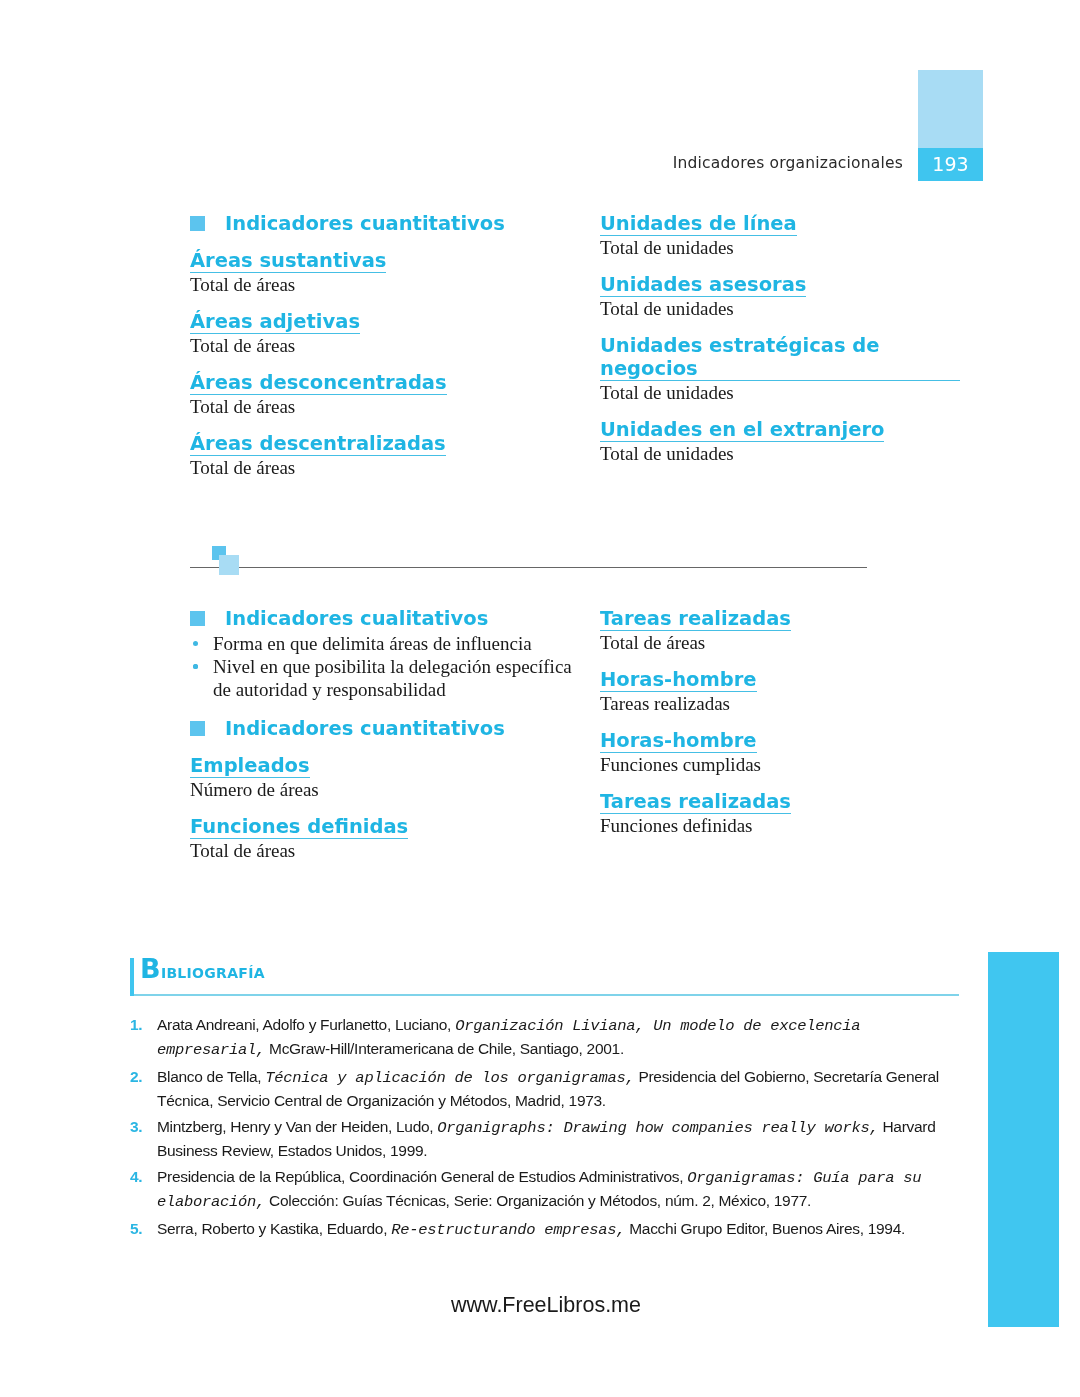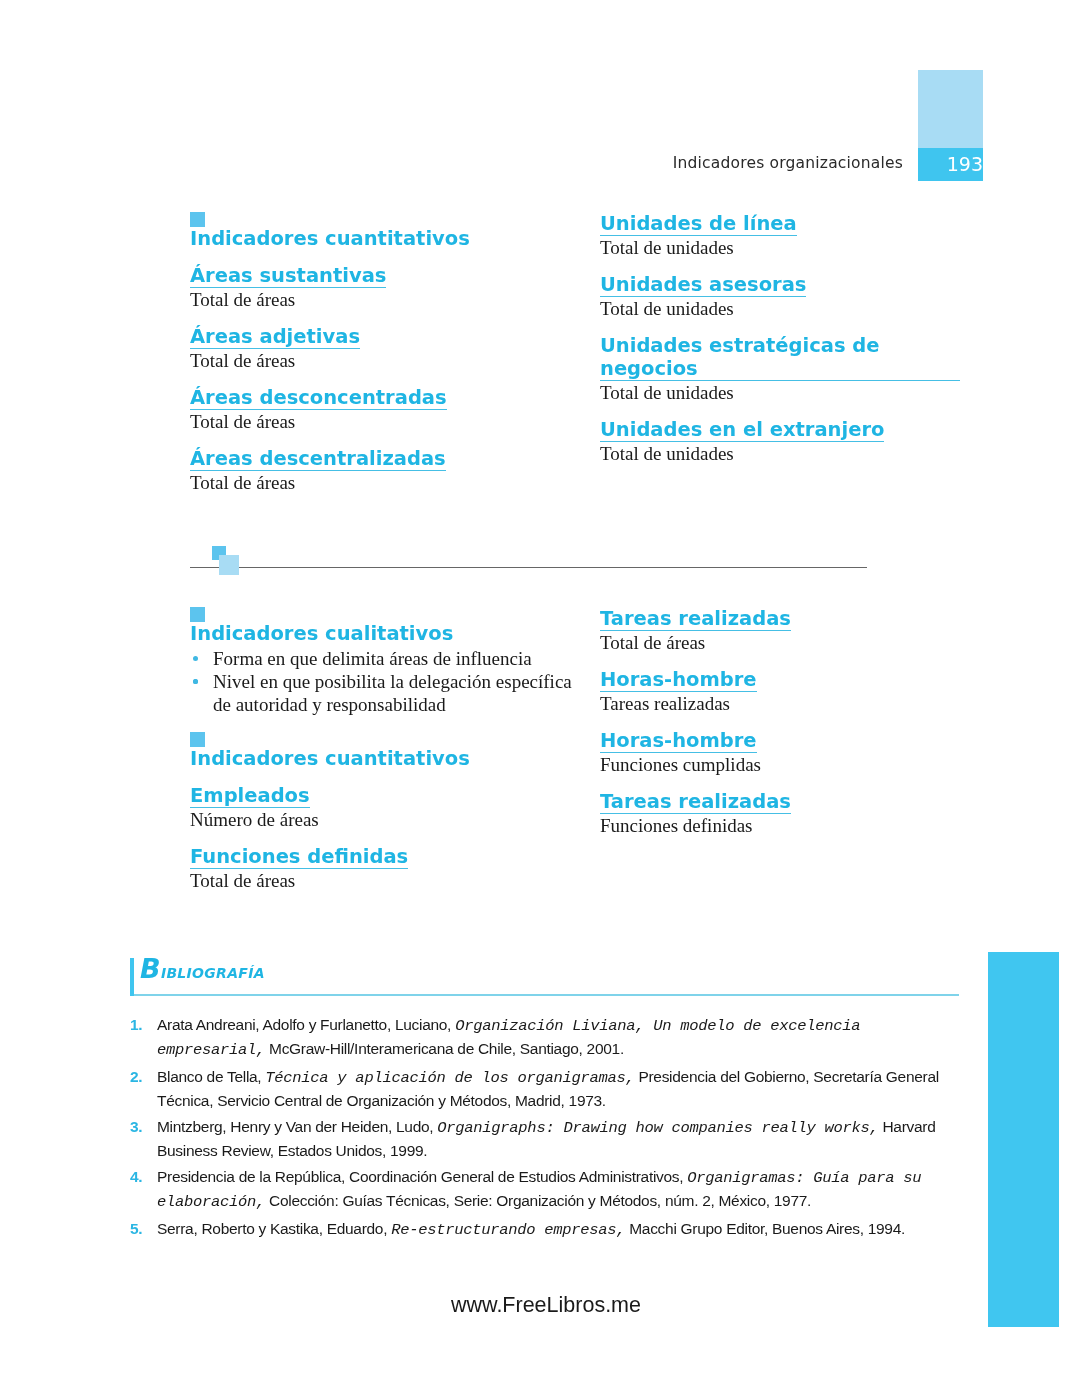--- a/index.html
+++ b/index.html
@@ -1,46 +1,46 @@
 <!DOCTYPE html>
 <html><head>
   <meta charset="utf-8">
   <style>
     html, body { margin: 0; padding: 0; background: #ffffff; }
     body { width: 1080px; height: 1397px; position: relative; overflow: hidden; font-family: "DejaVu Sans", sans-serif; }
 
     .tab-top { position: absolute; left: 918px; top: 70px; width: 65px; height: 78px; background: #a8dcf4; }
     .tab-num { position: absolute; left: 918px; top: 148px; width: 65px; height: 33px; background: #3fc5ef; color: #ffffff;
-               font-family: "DejaVu Sans", sans-serif; font-size: 19px; line-height: 33px; text-align: right; }
+               font-family: "DejaVu Sans", sans-serif; font-size: 19px; line-height: 33px; text-align: center; }
     .running-head { position: absolute; right: 177px; top: 154px; font-family: "DejaVu Sans", sans-serif; font-size: 15.5px;
                     color: #2a2a2a; letter-spacing: 0.2px; }
 
     .col { position: absolute; }
-    .subhead { display: flex; align-items: flex-start; color: #1fb5e3; font-weight: bold; font-size: 19.5px; font-family: "DejaVu Sans", sans-serif; margin-bottom: 14px; flex-direction: column; }
+    .subhead { display: flex; align-items: center; color: #1fb5e3; font-weight: bold; font-size: 19.5px; font-family: "DejaVu Sans", sans-serif; margin-bottom: 14px; }
     .subhead .sq { display: inline-block; width: 15px; height: 15px; background: #5cc4ee; margin-right: 20px; }
     .entry { margin-bottom: 13px; }
     .entry .term { display: inline-block; color: #1fb5e3; font-weight: bold; font-size: 19.5px; font-family: "DejaVu Sans", sans-serif;
                    border-bottom: 1.5px solid #45bfe5; line-height: 23px; padding-bottom: 0; }
     .entry .desc { font-family: "Liberation Serif", serif; font-size: 19px; color: #1a1a1a; line-height: 24px; }
 
     .bullets { list-style: none; margin: -12px 0 16px 0; padding: 0; font-family: "Liberation Serif", serif; font-size: 19px; color: #1a1a1a; line-height: 23px; }
     .bullets li { position: relative; padding-left: 23px; }
     .bullets li .dot { position: absolute; left: 3px; top: 9px; width: 5px; height: 5px; border-radius: 50%; background: #3fb8e3; }
 
     .section-head { position: absolute; left: 190px; top: 535px; width: 677px; height: 32px; border-bottom: 1.5px solid #666; }
     .section-head .sq1 { position: absolute; left: 22px; top: 11px; width: 14px; height: 14px; background: #5cc4ee; }
     .section-head .sq2 { position: absolute; left: 29px; top: 20px; width: 20px; height: 20px; background: #a8dcf4; }
     .section-head .title { position: absolute; left: 64px; top: 1px; color: #1fb5e3; font-weight: bold; font-family: "DejaVu Sans", sans-serif;
                            font-size: 18px; font-variant: small-caps; letter-spacing: 0.6px; }
     .section-head .title .big { font-size: 25px; }
 
     .biblio-head { position: absolute; left: 130px; top: 953px; width: 829px; height: 41px; border-bottom: 2px solid #7fd3ea; }
     .biblio-head .bar { position: absolute; left: 0; top: 5px; width: 4px; height: 38px; background: #3fc5ef; }
     .biblio-head .title { position: absolute; left: 10px; top: 0px; color: #1fb5e3; font-weight: bold; font-family: "DejaVu Sans", sans-serif;
-                          font-size: 20px; font-variant: small-caps; letter-spacing: 0.3px; font-style: italic; }
+                          font-size: 20px; font-variant: small-caps; letter-spacing: 0.3px; }
     .biblio-head .title .big { font-size: 27px; }
 
     .refs { position: absolute; left: 130px; top: 1014px; width: 830px; margin: 0; padding: 0; list-style: none;
             font-family: "Liberation Sans", sans-serif; font-size: 15.5px; color: #1a1a1a; line-height: 21.5px; letter-spacing: -0.3px; }
     .refs li { position: relative; padding-left: 27px; margin-bottom: 5px; }
     .refs li .num { position: absolute; left: 0; top: 0; color: #2bb6e3; font-weight: bold; }
     .refs li i { font-style: italic; font-family: Liberation Mono, monospace; }
 
     .side-tab { position: absolute; left: 988px; top: 952px; width: 71px; height: 375px; background: #40c6f0; }
 

